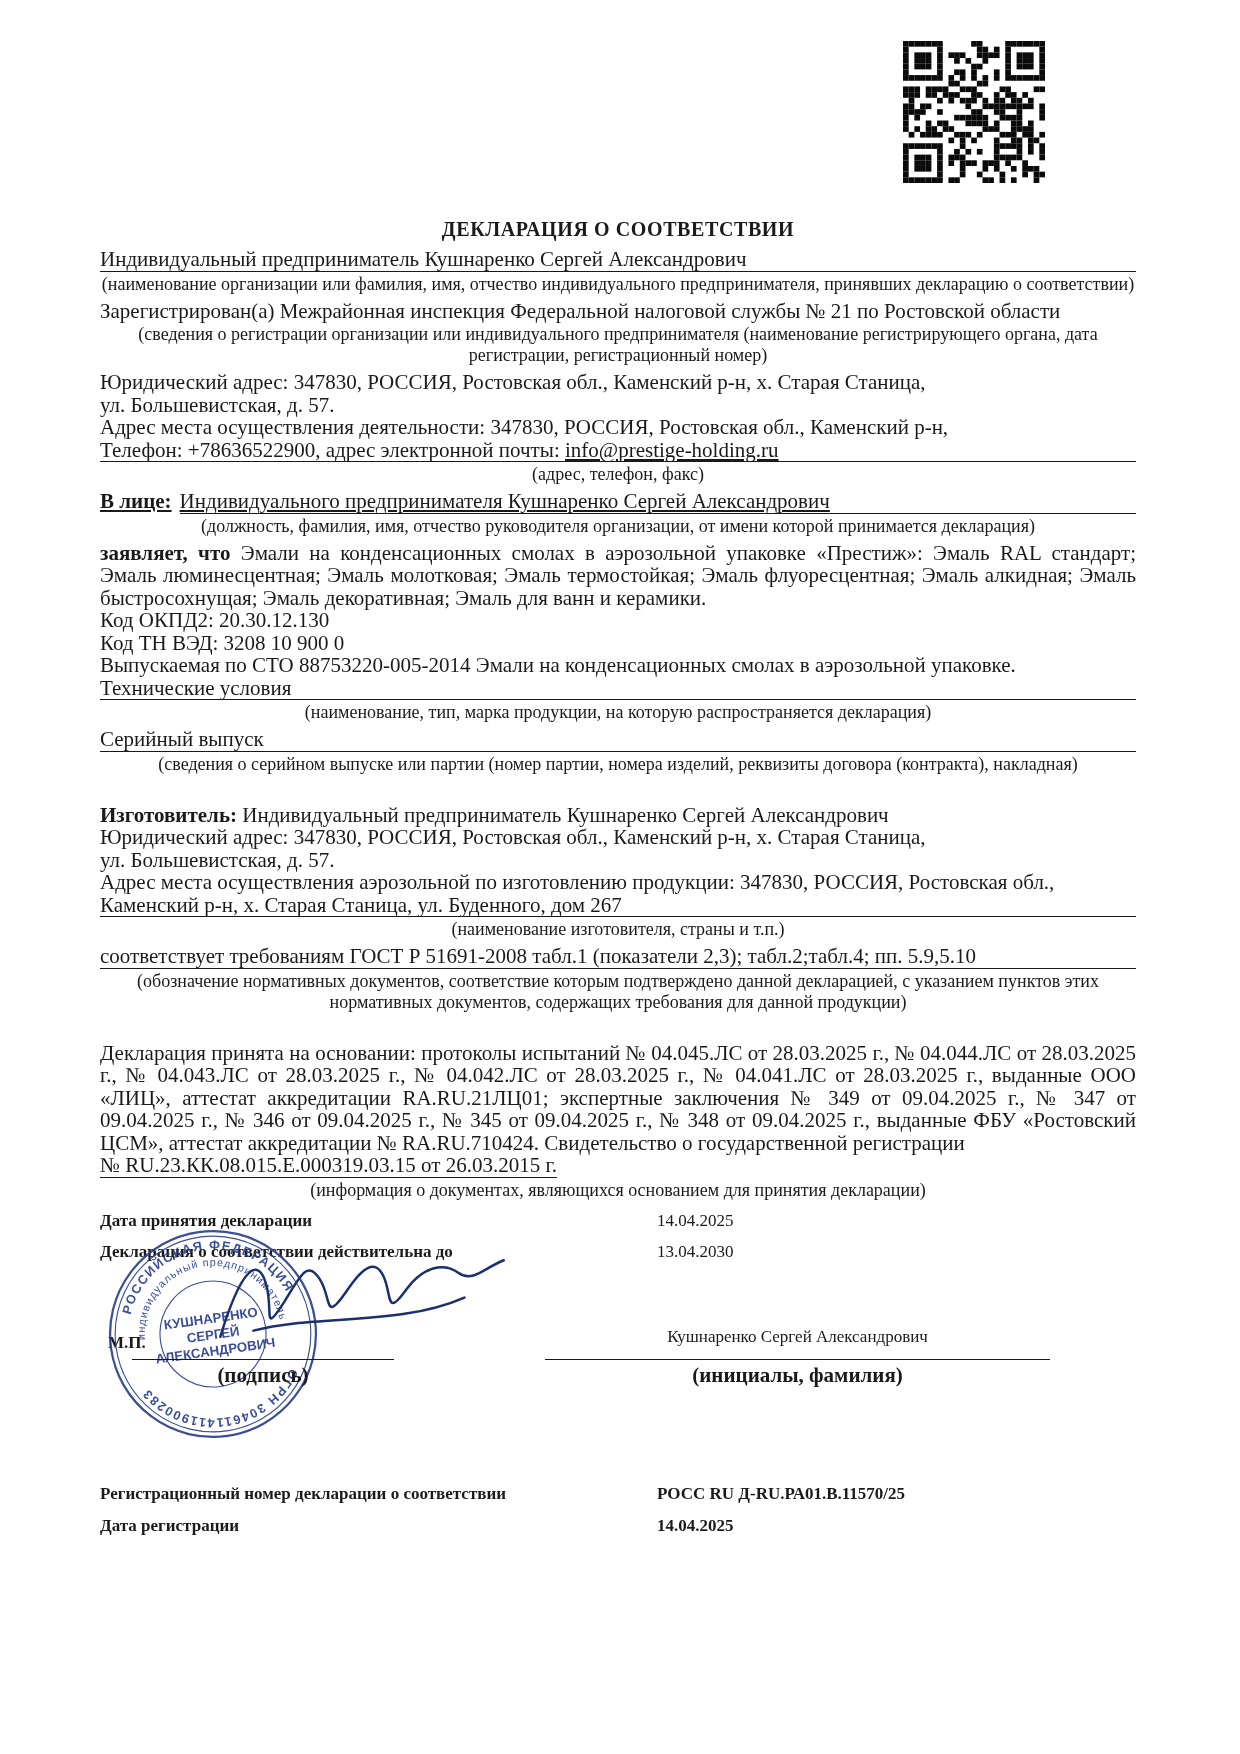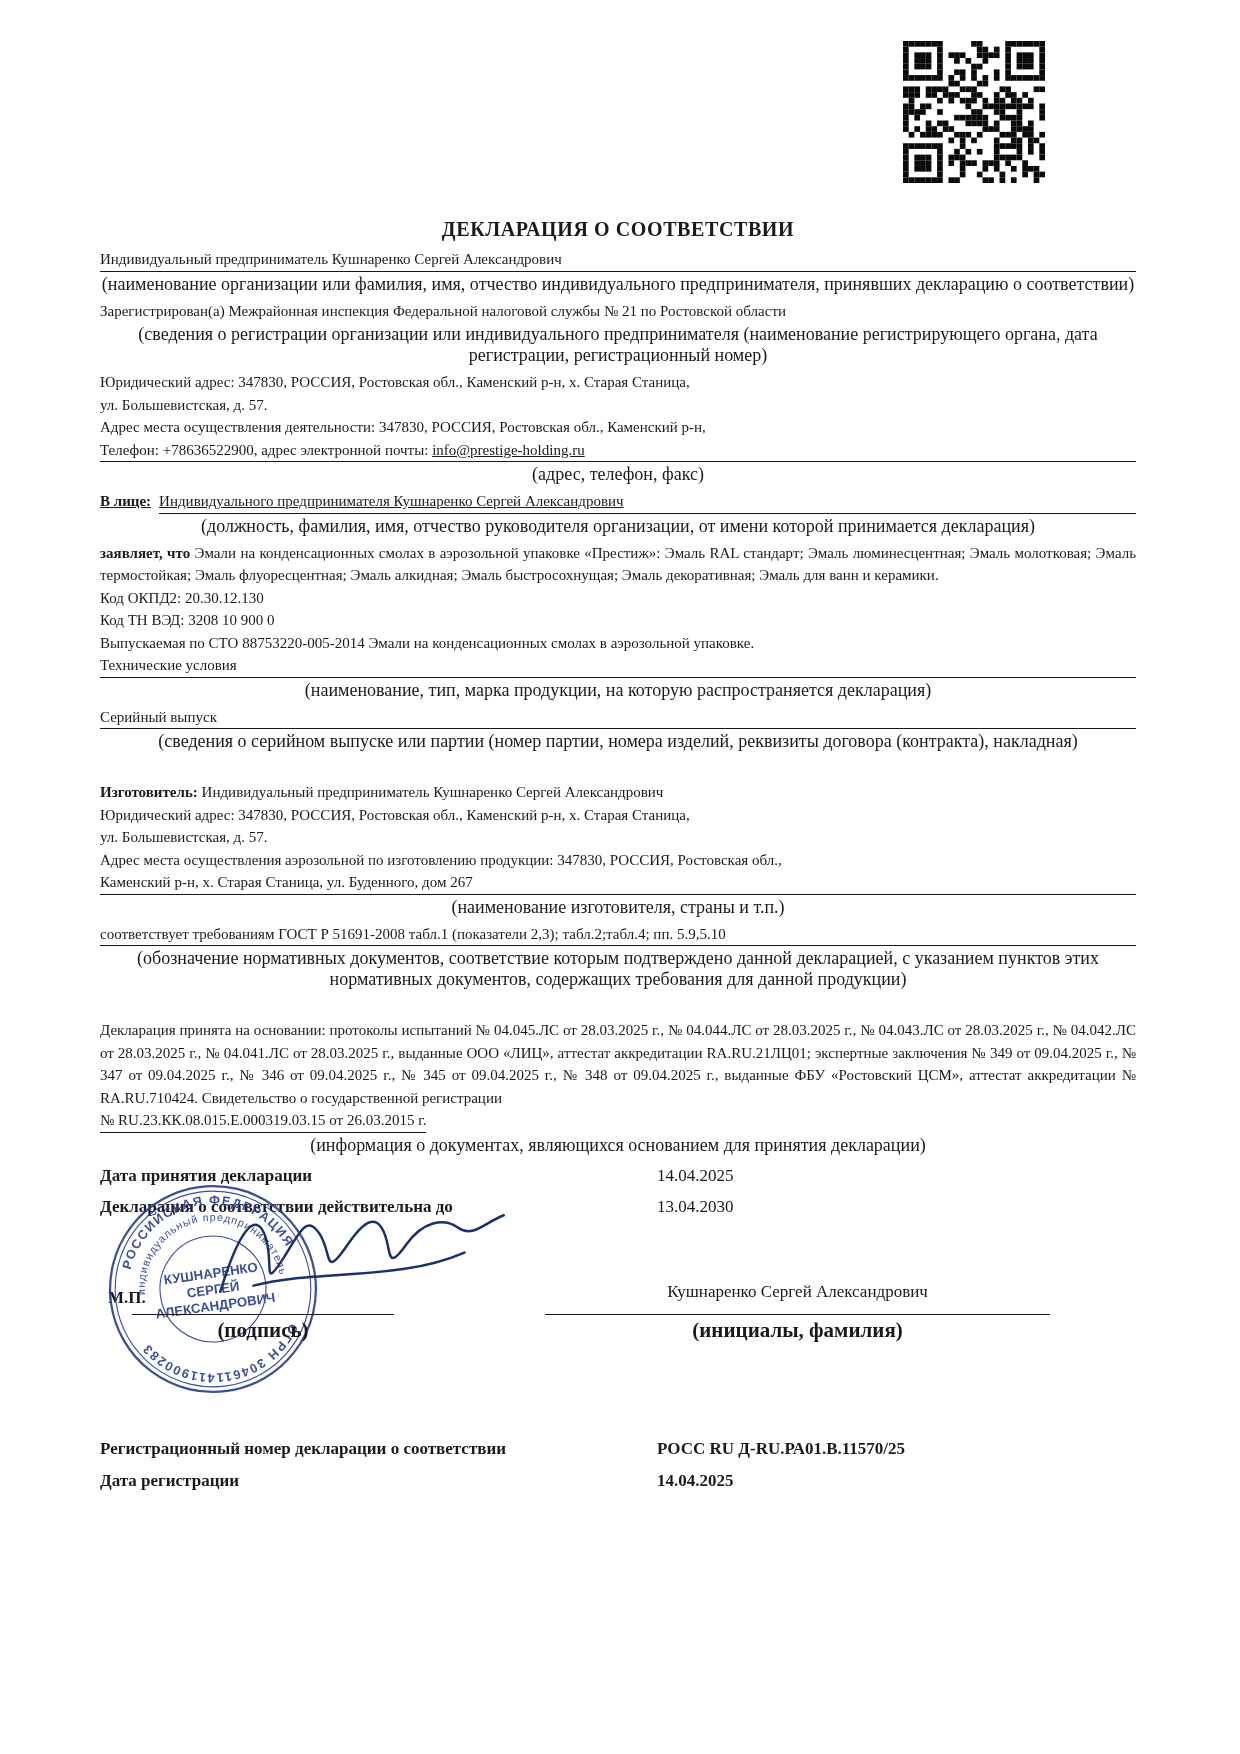--- a/index.html
+++ b/index.html
@@ -6,21 +6,21 @@
   body{
     width:1240px;height:1754px;background:#ffffff;position:relative;
     font-family:"Liberation Serif","DejaVu Serif",serif;color:#1a1a1a;
     overflow:hidden;
   }
   .page{position:absolute;inset:0;overflow:hidden;}
   .qr{position:absolute;left:903px;top:38px;width:142px;height:148px;}
   .qr svg{width:100%;height:100%;fill:#0a0a0a;}
   .content{padding:216px 104px 0 100px;}
   .title{margin:0 0 6px 0;text-align:center;font-size:20px;font-weight:bold;letter-spacing:.6px;line-height:26px;}
-  .line{font-size:15px;line-height:22.5px;}
+  .line{font-size:21px;line-height:22.5px;}
   .u{border-bottom:1.4px solid #17171c;}
   .u-inline{display:inline-block;border-bottom:1.4px solid #17171c;}
   .caption{font-size:18px;line-height:21px;text-align:center;margin:2px 0 5px 0;}
   .bold{font-weight:bold;}
   .just{text-align:justify;}
   p{margin:0;}
   .email{text-decoration:underline;}
   .flexline{display:flex;align-items:baseline;text-decoration:underline;}
   .flexline .lbl{font-weight:bold;white-space:nowrap;}
   .flexline .fill{flex:1;border-bottom:1.4px solid #17171c;margin-left:8px;}

